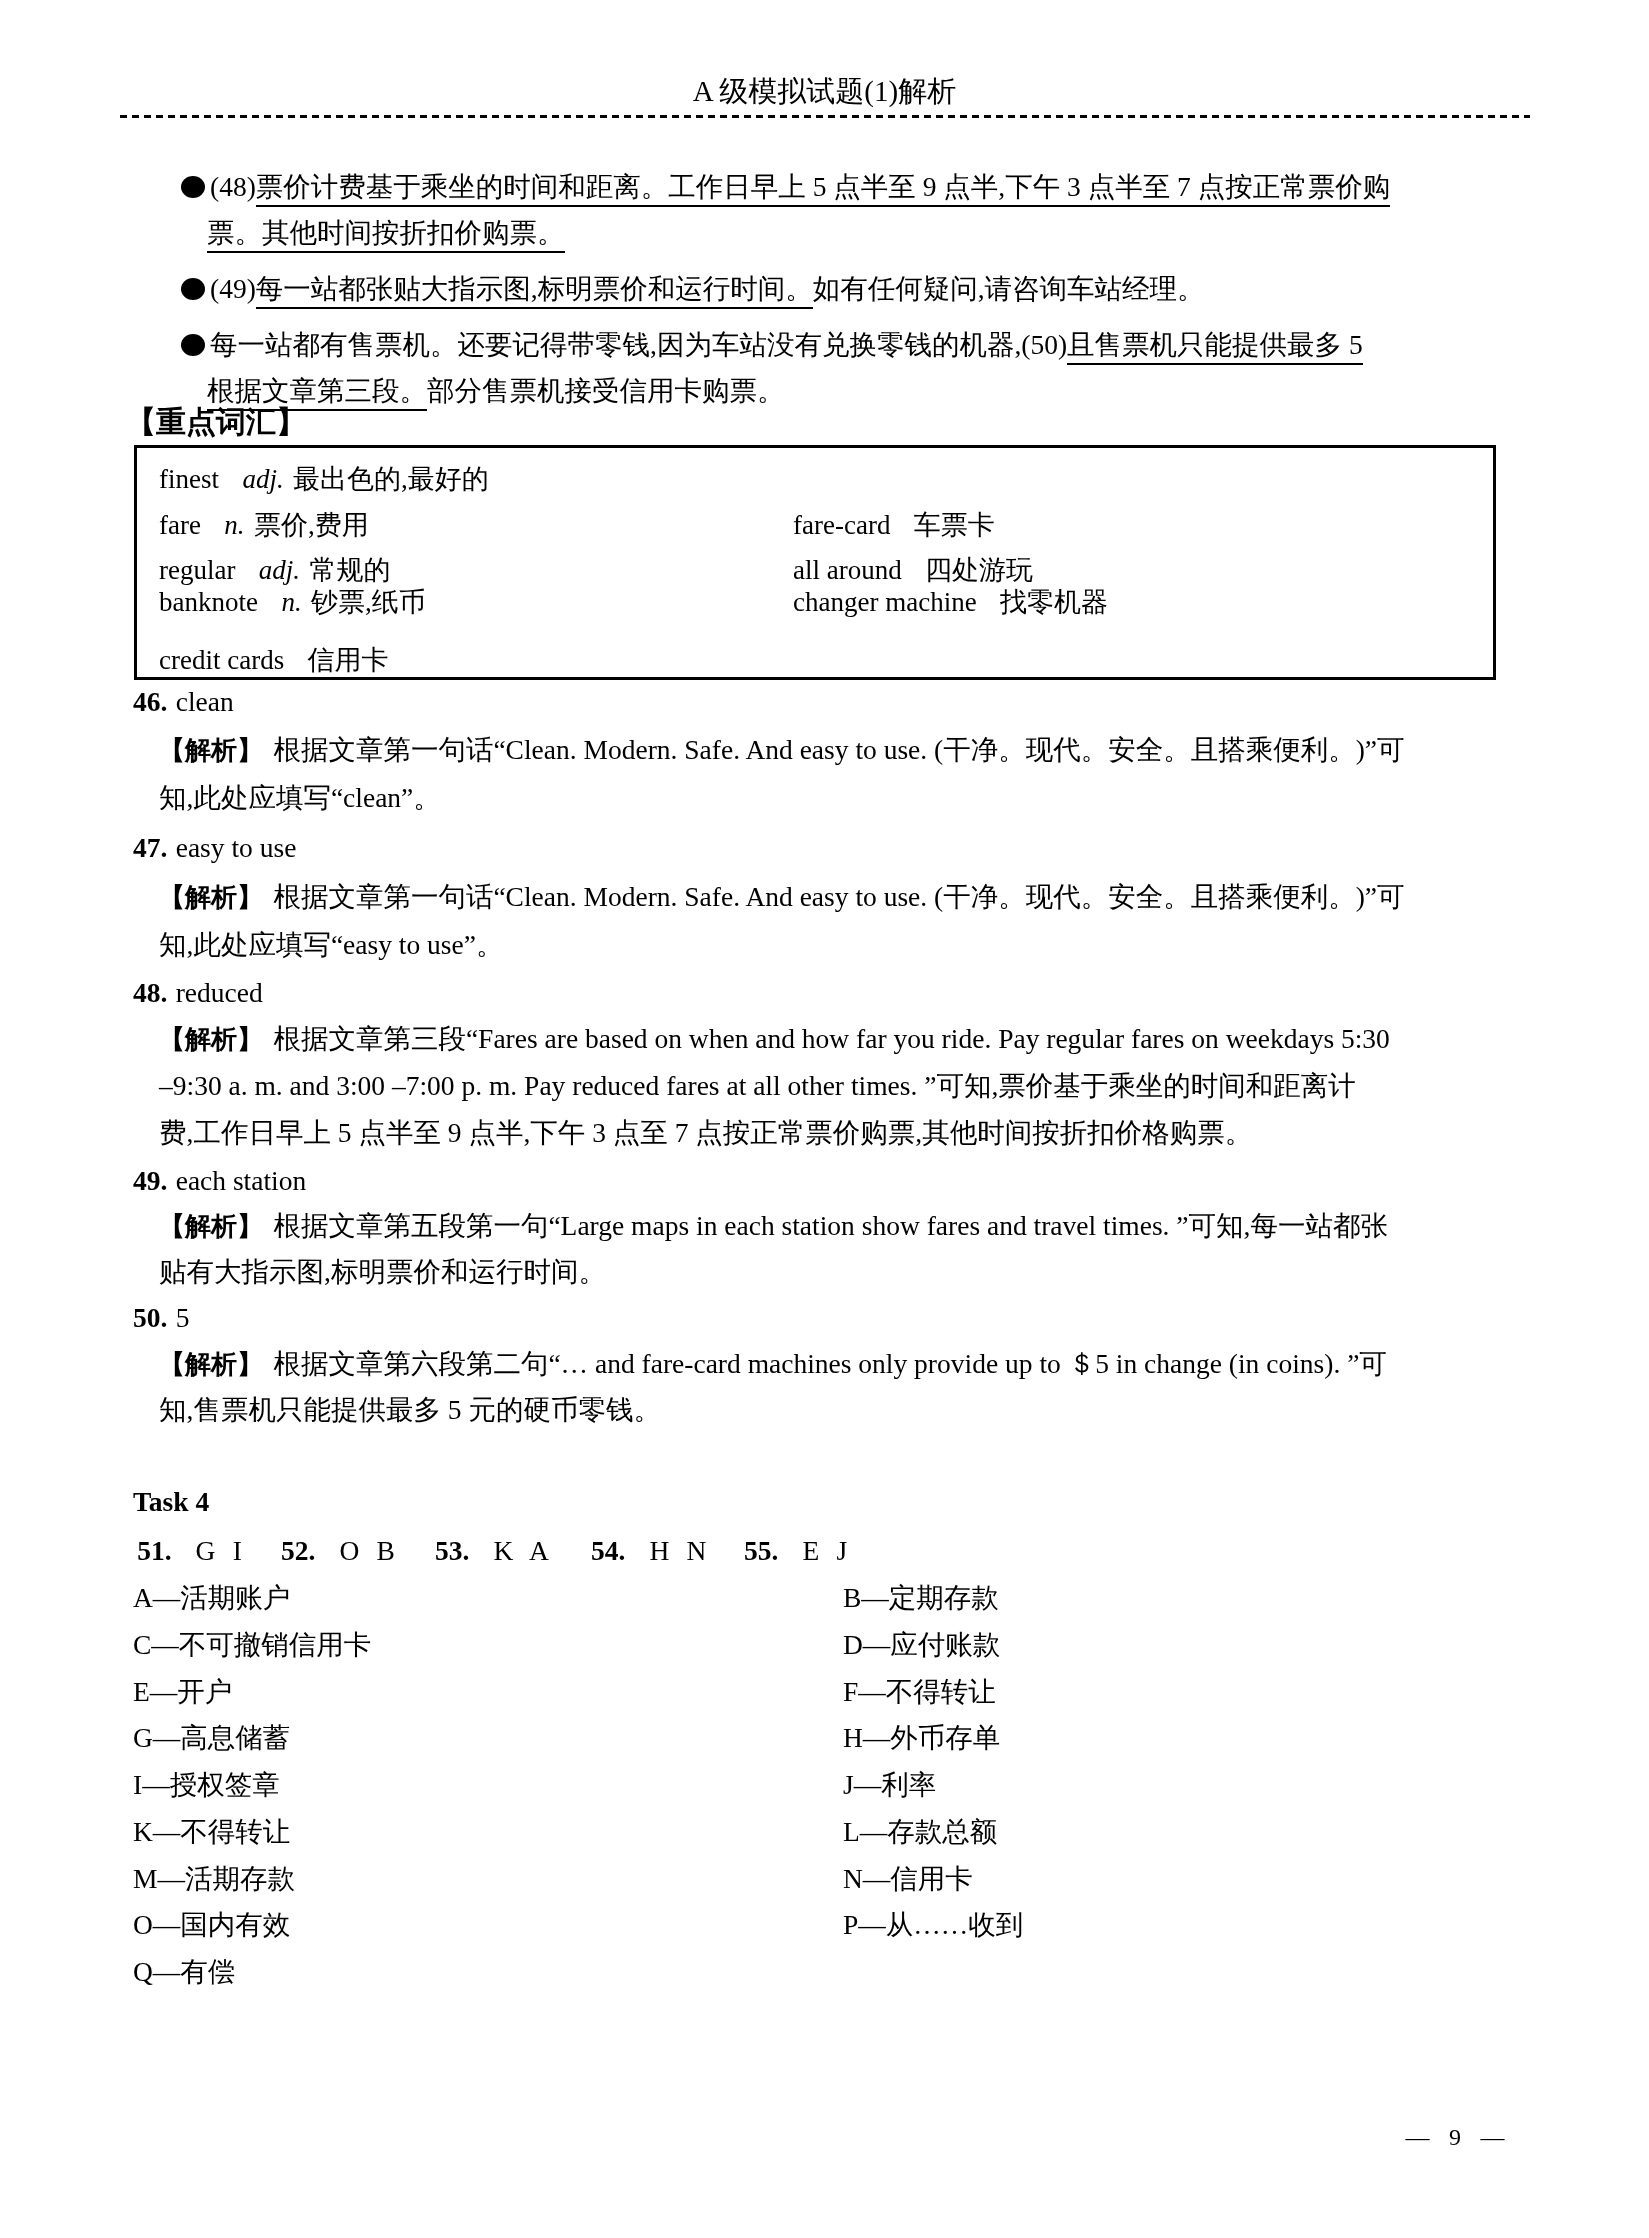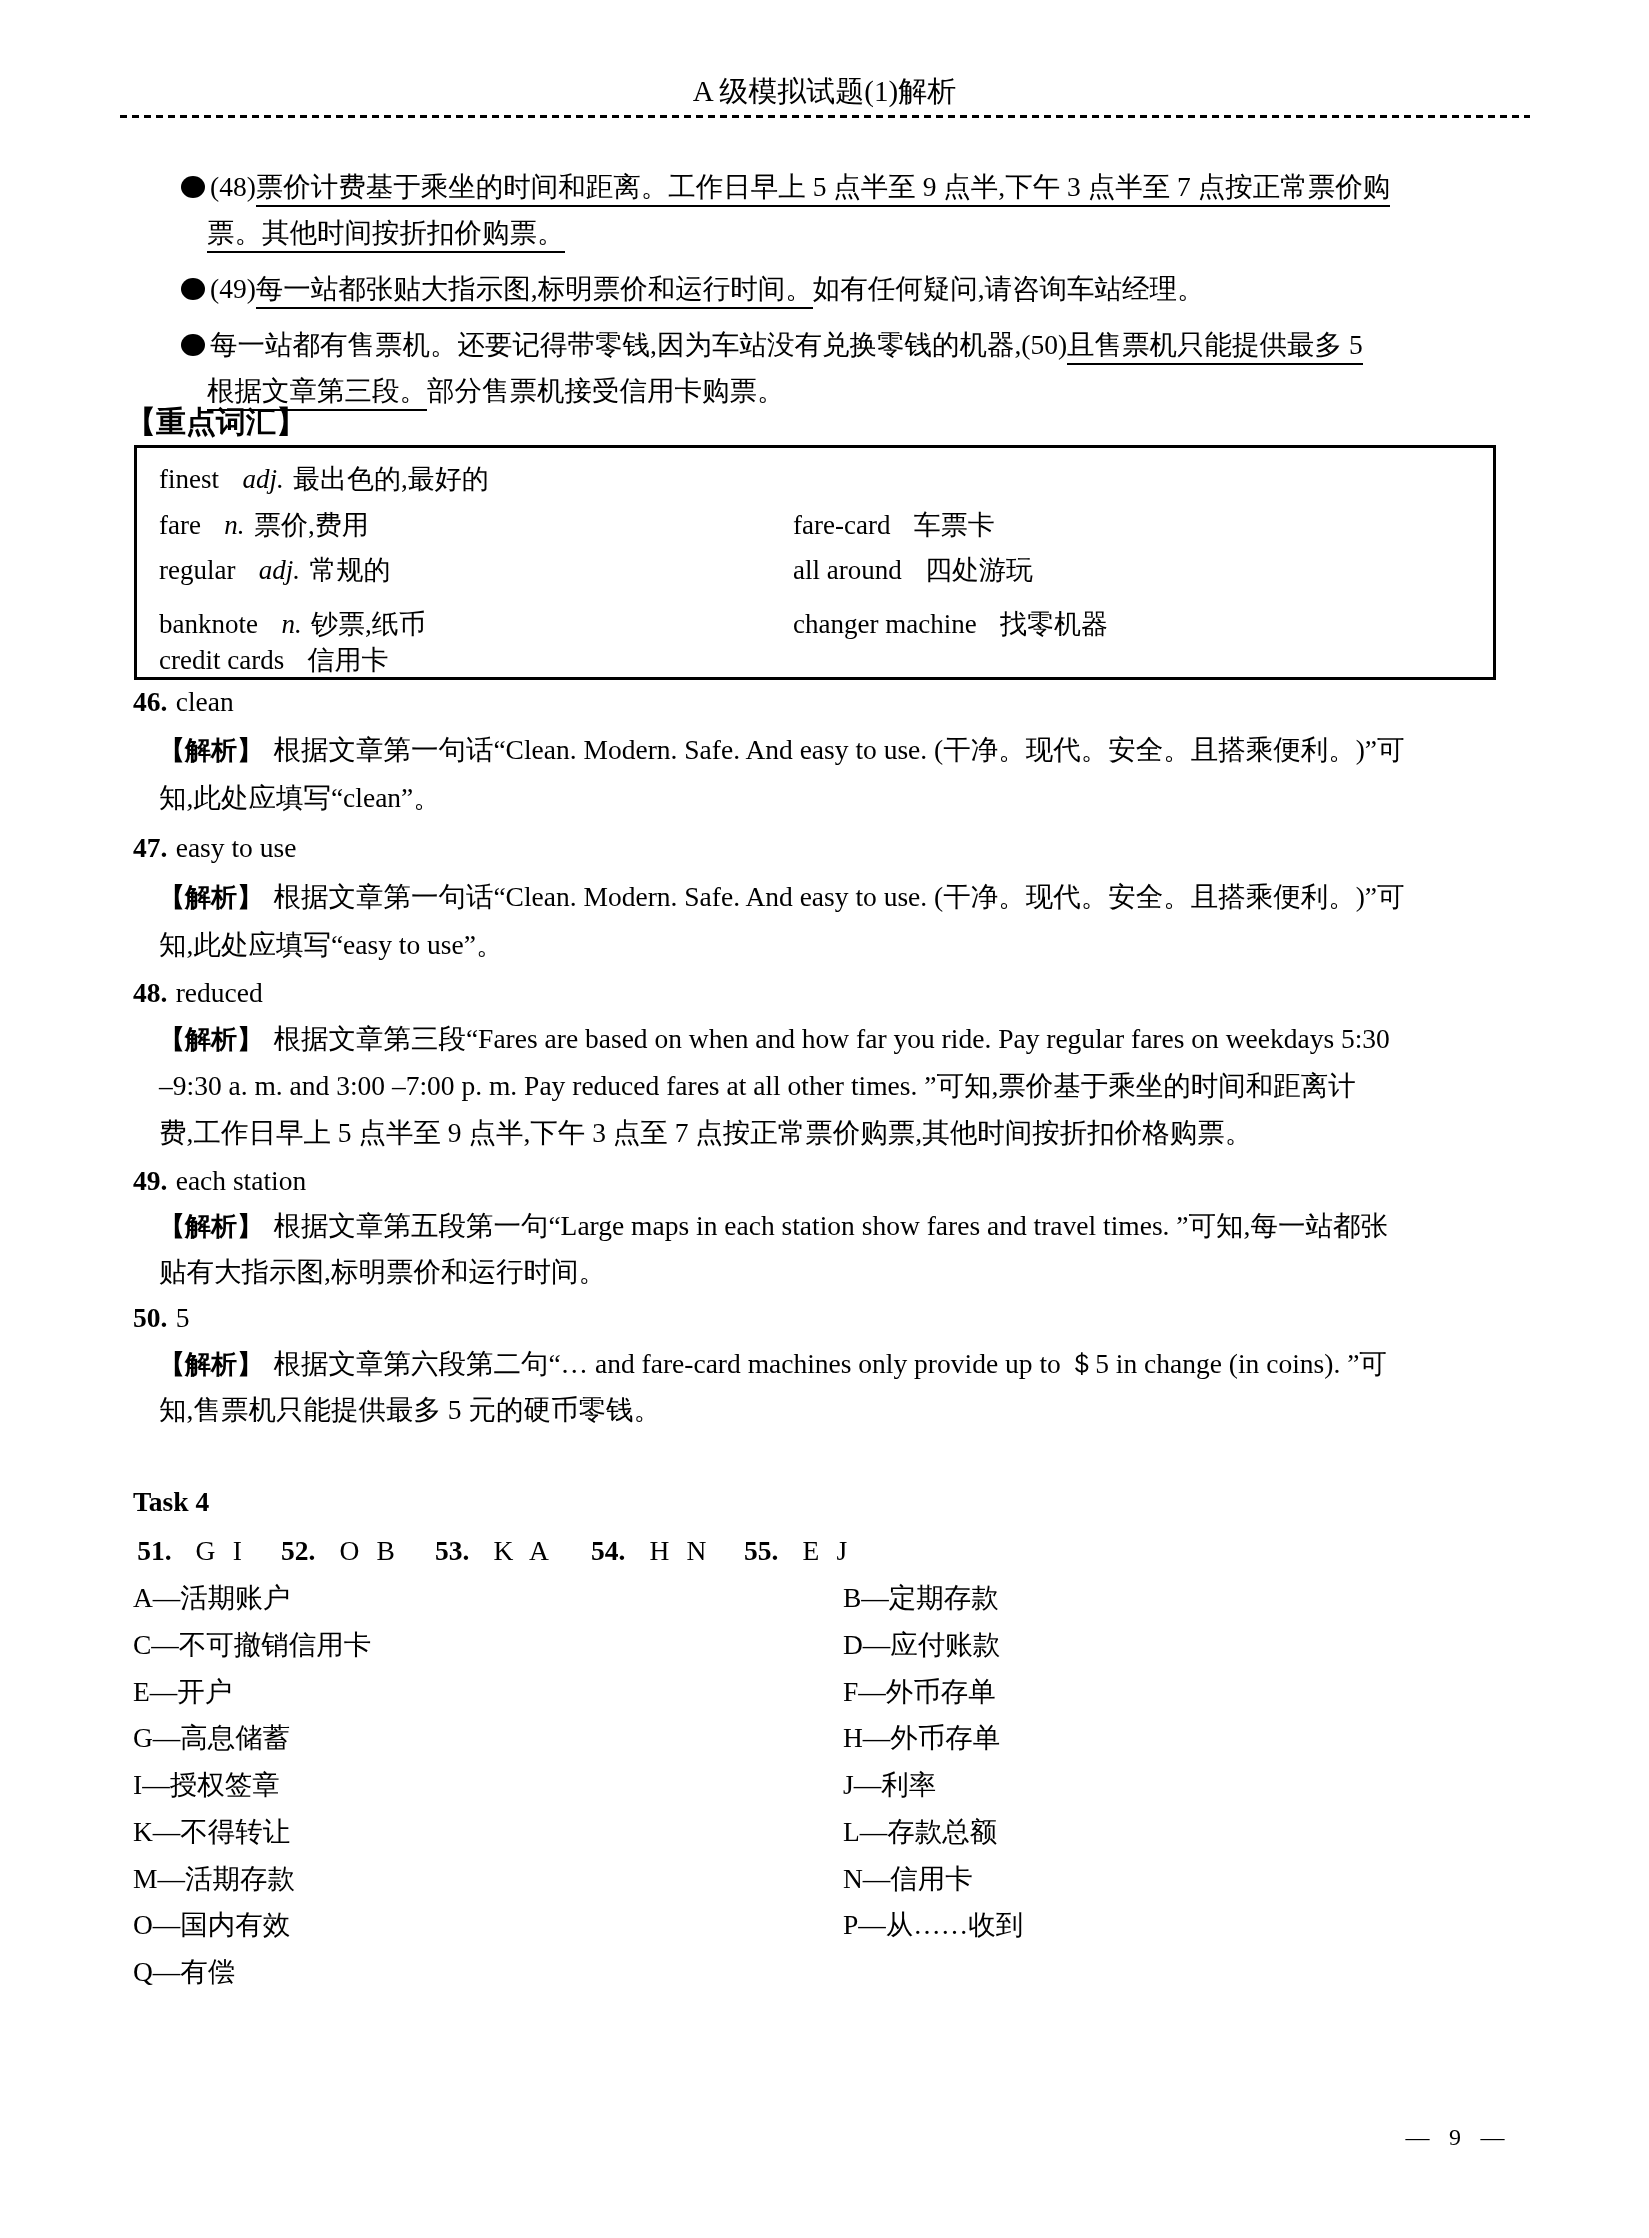--- a/index.html
+++ b/index.html
@@ -65,21 +65,21 @@
     <span class="vcell-l"><span class="ven">finest</span><span class="vpos">adj.</span><span>最出色的,最好的</span></span>
   </div>
   <div class="vrow" style="top:55px;">
     <span class="vcell-l"><span class="ven">fare</span><span class="vpos">n.</span><span>票价,费用</span></span>
     <span class="vcell-r"><span class="ven">fare-card</span><span class="vpos"></span><span>车票卡</span></span>
   </div>
   <div class="vrow" style="top:100px;">
     <span class="vcell-l"><span class="ven">regular</span><span class="vpos">adj.</span><span>常规的</span></span>
     <span class="vcell-r"><span class="ven">all around</span><span class="vpos"></span><span>四处游玩</span></span>
   </div>
-  <div class="vrow" style="top:154px;">
+  <div class="vrow" style="top:132px;">
     <span class="vcell-l"><span class="ven">banknote</span><span class="vpos">n.</span><span>钞票,纸币</span></span>
     <span class="vcell-r"><span class="ven">changer machine</span><span class="vpos"></span><span>找零机器</span></span>
   </div>
   <div class="vrow" style="top:190px;">
     <span class="vcell-l"><span class="ven">credit cards</span><span class="vpos"></span><span>信用卡</span></span>
     <span class="vcell-r"><span class="ven"></span><span class="vpos"></span><span></span></span>
   </div>
 </div>
 
 <div class="line qnum" style="top:678px;"><span class="b">46.</span><span class="qans">clean</span></div>
@@ -108,21 +108,21 @@
 <div class="line ansrow" style="top:1527px;">
   <span class="ansitem" style="left:4.2px;"><span class="n">51.</span><span class="ans-letters">G I</span></span>
   <span class="ansitem" style="left:148px;"><span class="n">52.</span><span class="ans-letters">O B</span></span>
   <span class="ansitem" style="left:302px;"><span class="n">53.</span><span class="ans-letters">K A</span></span>
   <span class="ansitem" style="left:458px;"><span class="n">54.</span><span class="ans-letters">H N</span></span>
   <span class="ansitem" style="left:611px;"><span class="n">55.</span><span class="ans-letters">E J</span></span>
 </div>
 
 <div class="line optrow" style="top:1574px;"><span>A—活期账户</span><span class="opt-r">B—定期存款</span></div>
 <div class="line optrow" style="top:1621px;"><span>C—不可撤销信用卡</span><span class="opt-r">D—应付账款</span></div>
-<div class="line optrow" style="top:1668px;"><span>E—开户</span><span class="opt-r">F—外币存单</span></div>
+<div class="line optrow" style="top:1668px;"><span>E—开户</span><span class="opt-r">F—不得转让</span></div>
 <div class="line optrow" style="top:1714px;"><span>G—高息储蓄</span><span class="opt-r">H—外币存单</span></div>
 <div class="line optrow" style="top:1761px;"><span>I—授权签章</span><span class="opt-r">J—利率</span></div>
 <div class="line optrow" style="top:1808px;"><span>K—不得转让</span><span class="opt-r">L—存款总额</span></div>
 <div class="line optrow" style="top:1855px;"><span>M—活期存款</span><span class="opt-r">N—信用卡</span></div>
 <div class="line optrow" style="top:1901px;"><span>O—国内有效</span><span class="opt-r">P—从……收到</span></div>
 <div class="line optrow" style="top:1948px;"><span>Q—有偿</span><span class="opt-r"></span></div>
 
 <div class="footer">— 9 —</div>
 
 

